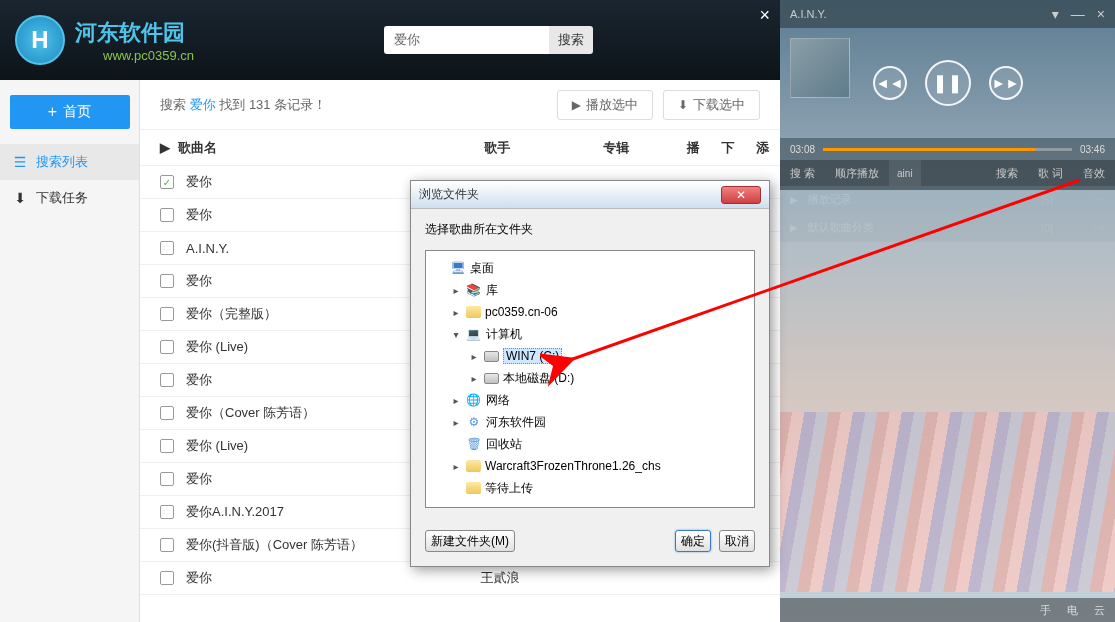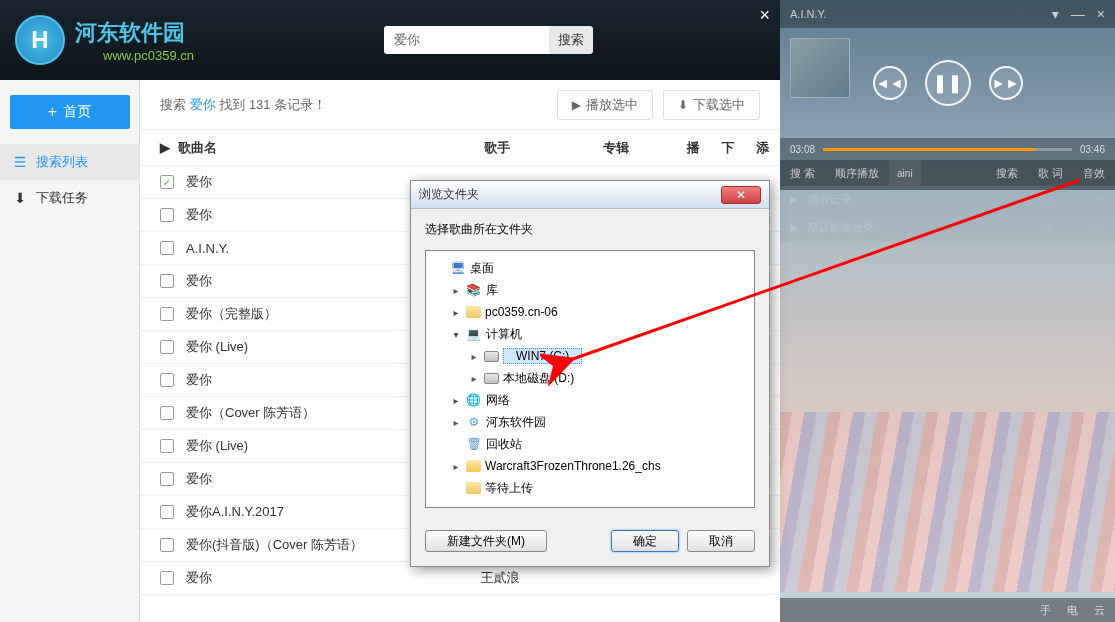--- a/index.html
+++ b/index.html
@@ -77,37 +77,37 @@
 
 
 .dialog { position: absolute; left: 410px; top: 180px; width: 360px; background: #f0f0f0; border: 1px solid #888; box-shadow: 3px 3px 12px rgba(0,0,0,0.4); font-size: 12px; color: #000; }
 .dialog-titlebar { height: 28px; background: linear-gradient(180deg, #fff 0%, #e8eff7 50%, #cfdef0 100%); display: flex; align-items: center; padding: 0 8px; border-bottom: 1px solid #bbb; }
 .dialog-title { flex: 1; font-size: 12px; color: #333; }
 .dialog-close { width: 40px; height: 18px; background: linear-gradient(180deg, #f08080 0%, #d04040 100%); border: 1px solid #a03030; border-radius: 3px; color: #fff; display: flex; align-items: center; justify-content: center; font-size: 12px; cursor: pointer; }
 .dialog-body { padding: 12px 14px; }
 .dialog-msg { font-size: 12px; margin-bottom: 12px; }
 .tree-box { height: 258px; border: 1px solid #888; background: #fff; overflow: auto; padding: 6px 4px; position: relative; }
 .tree-item { display: flex; align-items: center; height: 22px; font-size: 12px; cursor: pointer; gap: 4px; }
-.tree-item.selected .tree-label { background: #cde8ff; border: 1px dotted #3399ff; padding: 0 12px; }
+.tree-item.selected .tree-label { background: #cde8ff; border: 1px dotted #3399ff; padding: 0 2px; }
 .tree-indent-0 { padding-left: 4px; }
 .tree-indent-1 { padding-left: 20px; }
 .tree-indent-2 { padding-left: 38px; }
 .tree-arrow { width: 12px; font-size: 10px; color: #555; text-align: center; }
 .tree-arrow.empty { visibility: hidden; }
 .tree-icon { width: 16px; height: 16px; display: inline-flex; align-items: center; justify-content: center; font-size: 12px; }
 .tree-icon.desktop { color: #3878c8; }
 .tree-icon.lib { color: #5898d8; }
 .tree-icon.folder { background: linear-gradient(180deg, #fde8a8, #f0c858); border-radius: 2px; width: 15px; height: 12px; }
 .tree-icon.computer { color: #5898d8; }
 .tree-icon.drive { background: linear-gradient(180deg, #e8e8e8, #c0c0c0); border-radius: 2px; width: 15px; height: 11px; border: 1px solid #888; }
 .tree-icon.network { color: #5898d8; }
 .tree-icon.control { color: #5898d8; }
 .tree-icon.recycle { color: #5898d8; }
 .dialog-footer { padding: 10px 14px 14px; display: flex; gap: 8px; }
-.dialog-btn { height: 22px; padding: 0 21px; border: 1px solid #888; background: linear-gradient(180deg, #fff, #e0e0e0); font-size: 12px; cursor: pointer; border-radius: 3px; }
+.dialog-btn { height: 22px; padding: 0 5px; border: 1px solid #888; background: linear-gradient(180deg, #fff, #e0e0e0); font-size: 12px; cursor: pointer; border-radius: 3px; }
 .dialog-btn.primary { border: 1px solid #3878c8; box-shadow: 0 0 2px #5898d8; }
 .dialog-footer .spacer { flex: 1; }
 
 
 .arrow-annotation { position: absolute; pointer-events: none; z-index: 999; }
 </style>
 </head>
 <body>
 
 <div class="main-app">

